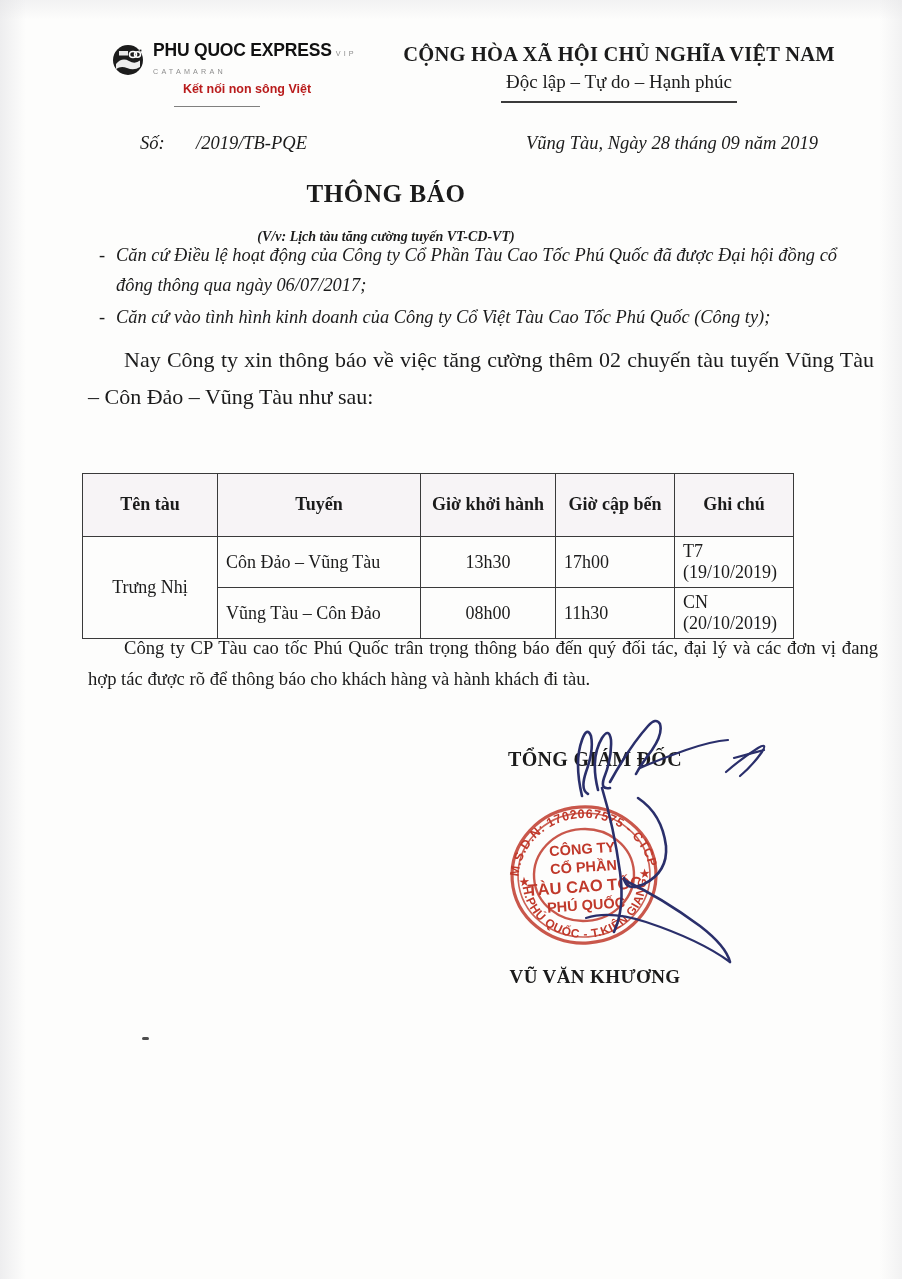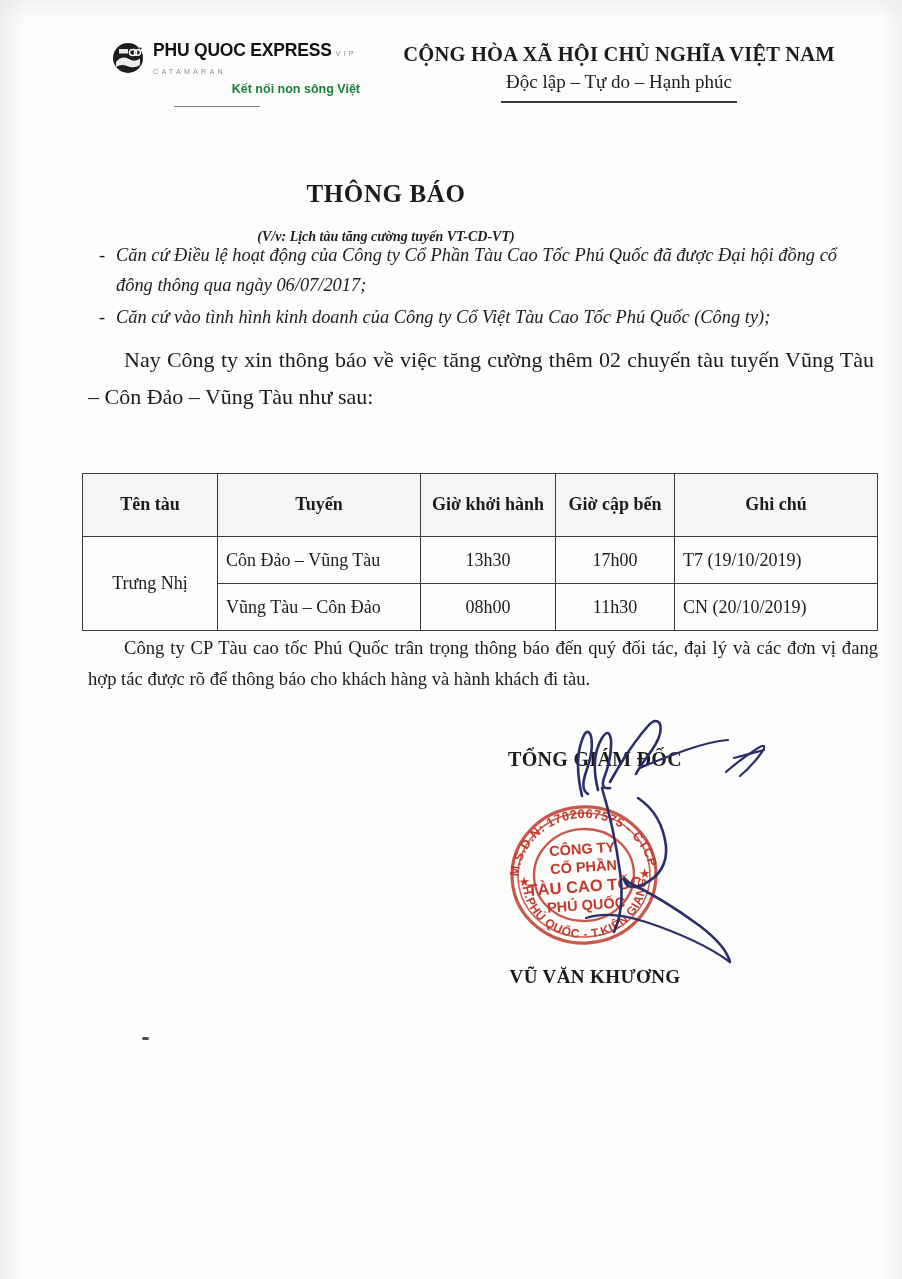--- a/index.html
+++ b/index.html
@@ -36,20 +36,21 @@
     display: flex;
   }
   .brand {
     width: 360px;
     padding-left: 112px;
     box-sizing: border-box;
     text-align: center;
   }
   .brand-row {
     display: flex;
+    align-items: center;
     gap: 9px;
   }
   .brand-emblem {
     width: 32px;
     height: 32px;
     flex: 0 0 32px;
   }
   .brand-words { text-align: left; }
   .brand-name {
     font-family: "Liberation Sans", sans-serif;
@@ -65,23 +66,23 @@
     font-size: 7.2px;
     letter-spacing: 3.2px;
     color: #8d8d8d;
     line-height: 1.5;
     margin-top: 1px;
   }
   .brand-slogan {
     font-family: "Liberation Sans", sans-serif;
     font-weight: bold;
     font-size: 12.5px;
-    color: #15803d;
+    color: #b91c1c;
     margin-top: 4px;
-    text-align: right;
+    text-align: center;
     padding-left: 22px;
   }
   .brand-rule {
     width: 86px;
     height: 1.4px;
     background: #555;
     margin: 10px 0 0 62px;
     opacity: 0.75;
   }
 
@@ -188,42 +189,42 @@
     position: absolute;
     top: 440px;
     left: 99px;
     font-weight: bold;
     font-size: 18.6px;
   }
   table.schedule {
     position: absolute;
     top: 473px;
     left: 82px;
-    width: 796px;
+    width: 712px;
     border-collapse: collapse;
     font-size: 18px;
   }
   table.schedule th,
   table.schedule td {
     border: 1.4px solid #3a3a3a;
     padding: 4px 8px;
     vertical-align: middle;
   }
   table.schedule th {
     font-weight: bold;
     text-align: center;
     height: 54px;
     line-height: 1.18;
     background: #f7f4f6;
   }
   table.schedule td { height: 38px; }
   .col-name  { width: 118px; text-align: center; }
   .col-route { width: 186px; text-align: left; padding-left: 12px; }
   .col-dep   { width: 118px; text-align: center; }
-  .col-arr   { width: 102px; text-align: center; }
+  .col-arr   { width: 102px; }
   .col-note  { text-align: left; padding-left: 12px; }
 
   
   .closing {
     position: absolute;
     top: 633px;
     left: 88px;
     width: 790px;
     font-size: 18.6px;
     line-height: 1.66;
@@ -327,20 +328,27 @@
       <div class="brand-rule"></div>
     </div>
 
     <div class="national">
       <div class="nat-line1">CỘNG HÒA XÃ HỘI CHỦ NGHĨA VIỆT NAM</div>
       <div class="nat-line2">Độc lập – Tự do – Hạnh phúc</div>
       <div class="nat-rule"></div>
     </div>
   </div>
 
+  <div class="meta">
+    <div class="meta-left">
+      <span class="meta-label">Số:</span>
+      <span>/2019/TB-PQE</span>
+    </div>
+    <div class="meta-right">Vũng Tàu, Ngày 28 tháng 09 năm 2019</div>
+  </div>
 
   <div class="title-block">
     <div class="doc-title">THÔNG BÁO</div>
     <div class="doc-subtitle">(V/v: Lịch tàu tăng cường tuyến VT-CD-VT)</div>
   </div>
 
   <div class="body-block">
     <div class="bullet">
       <span class="bullet-dash">-</span>
       <span class="bullet-text">Căn cứ Điều lệ hoạt động của Công ty Cổ Phần Tàu Cao Tốc Phú Quốc đã được Đại hội đồng cổ đông thông qua ngày 06/07/2017;</span>

